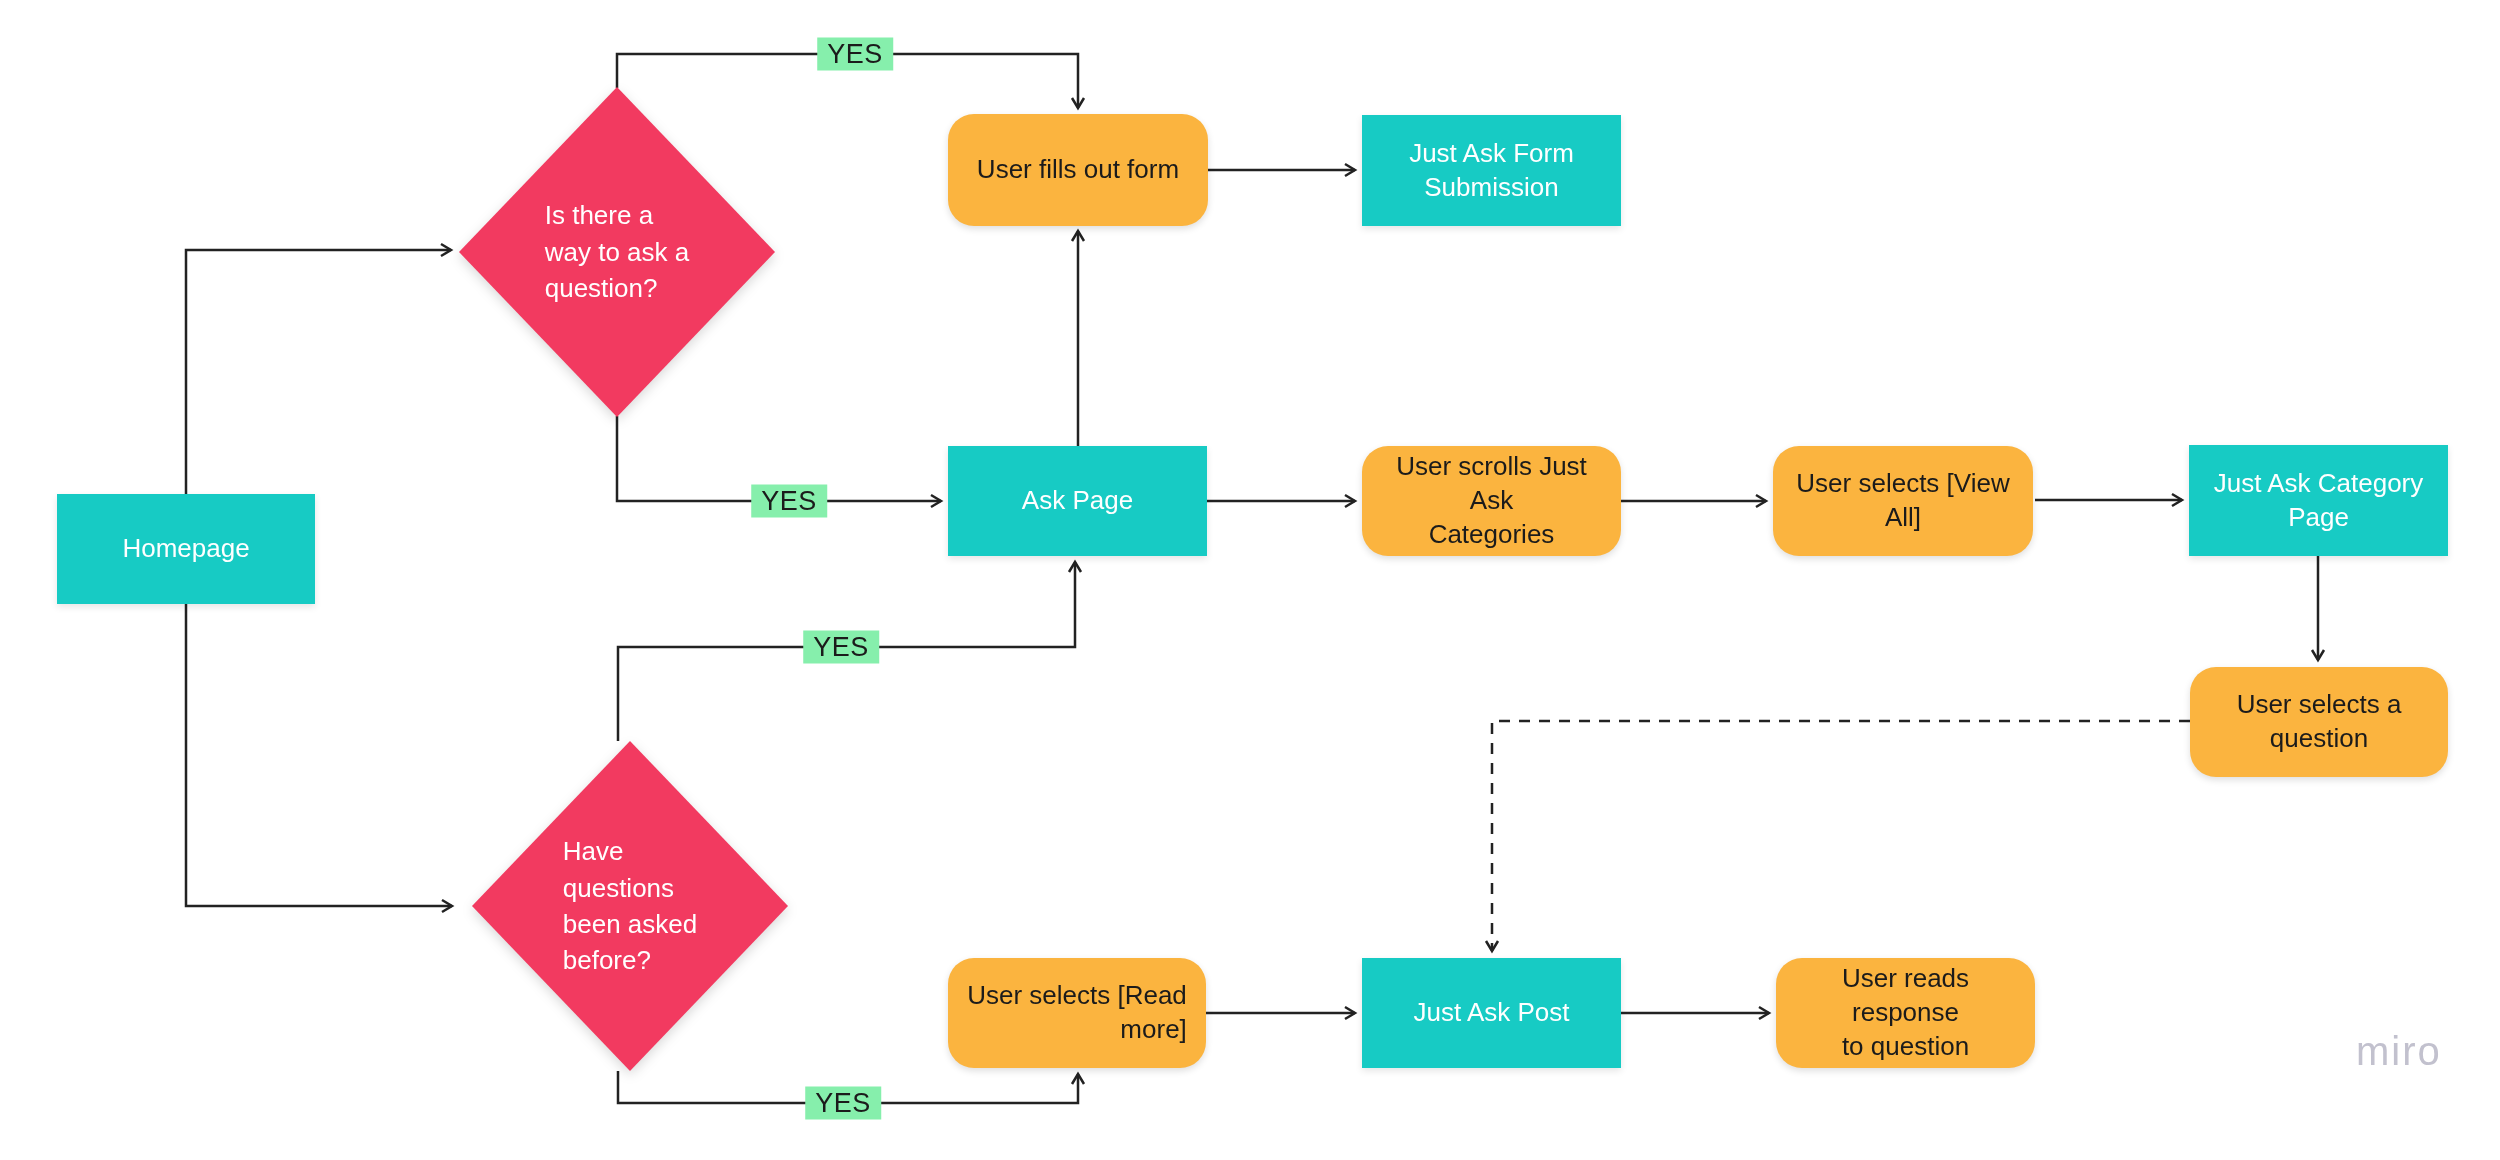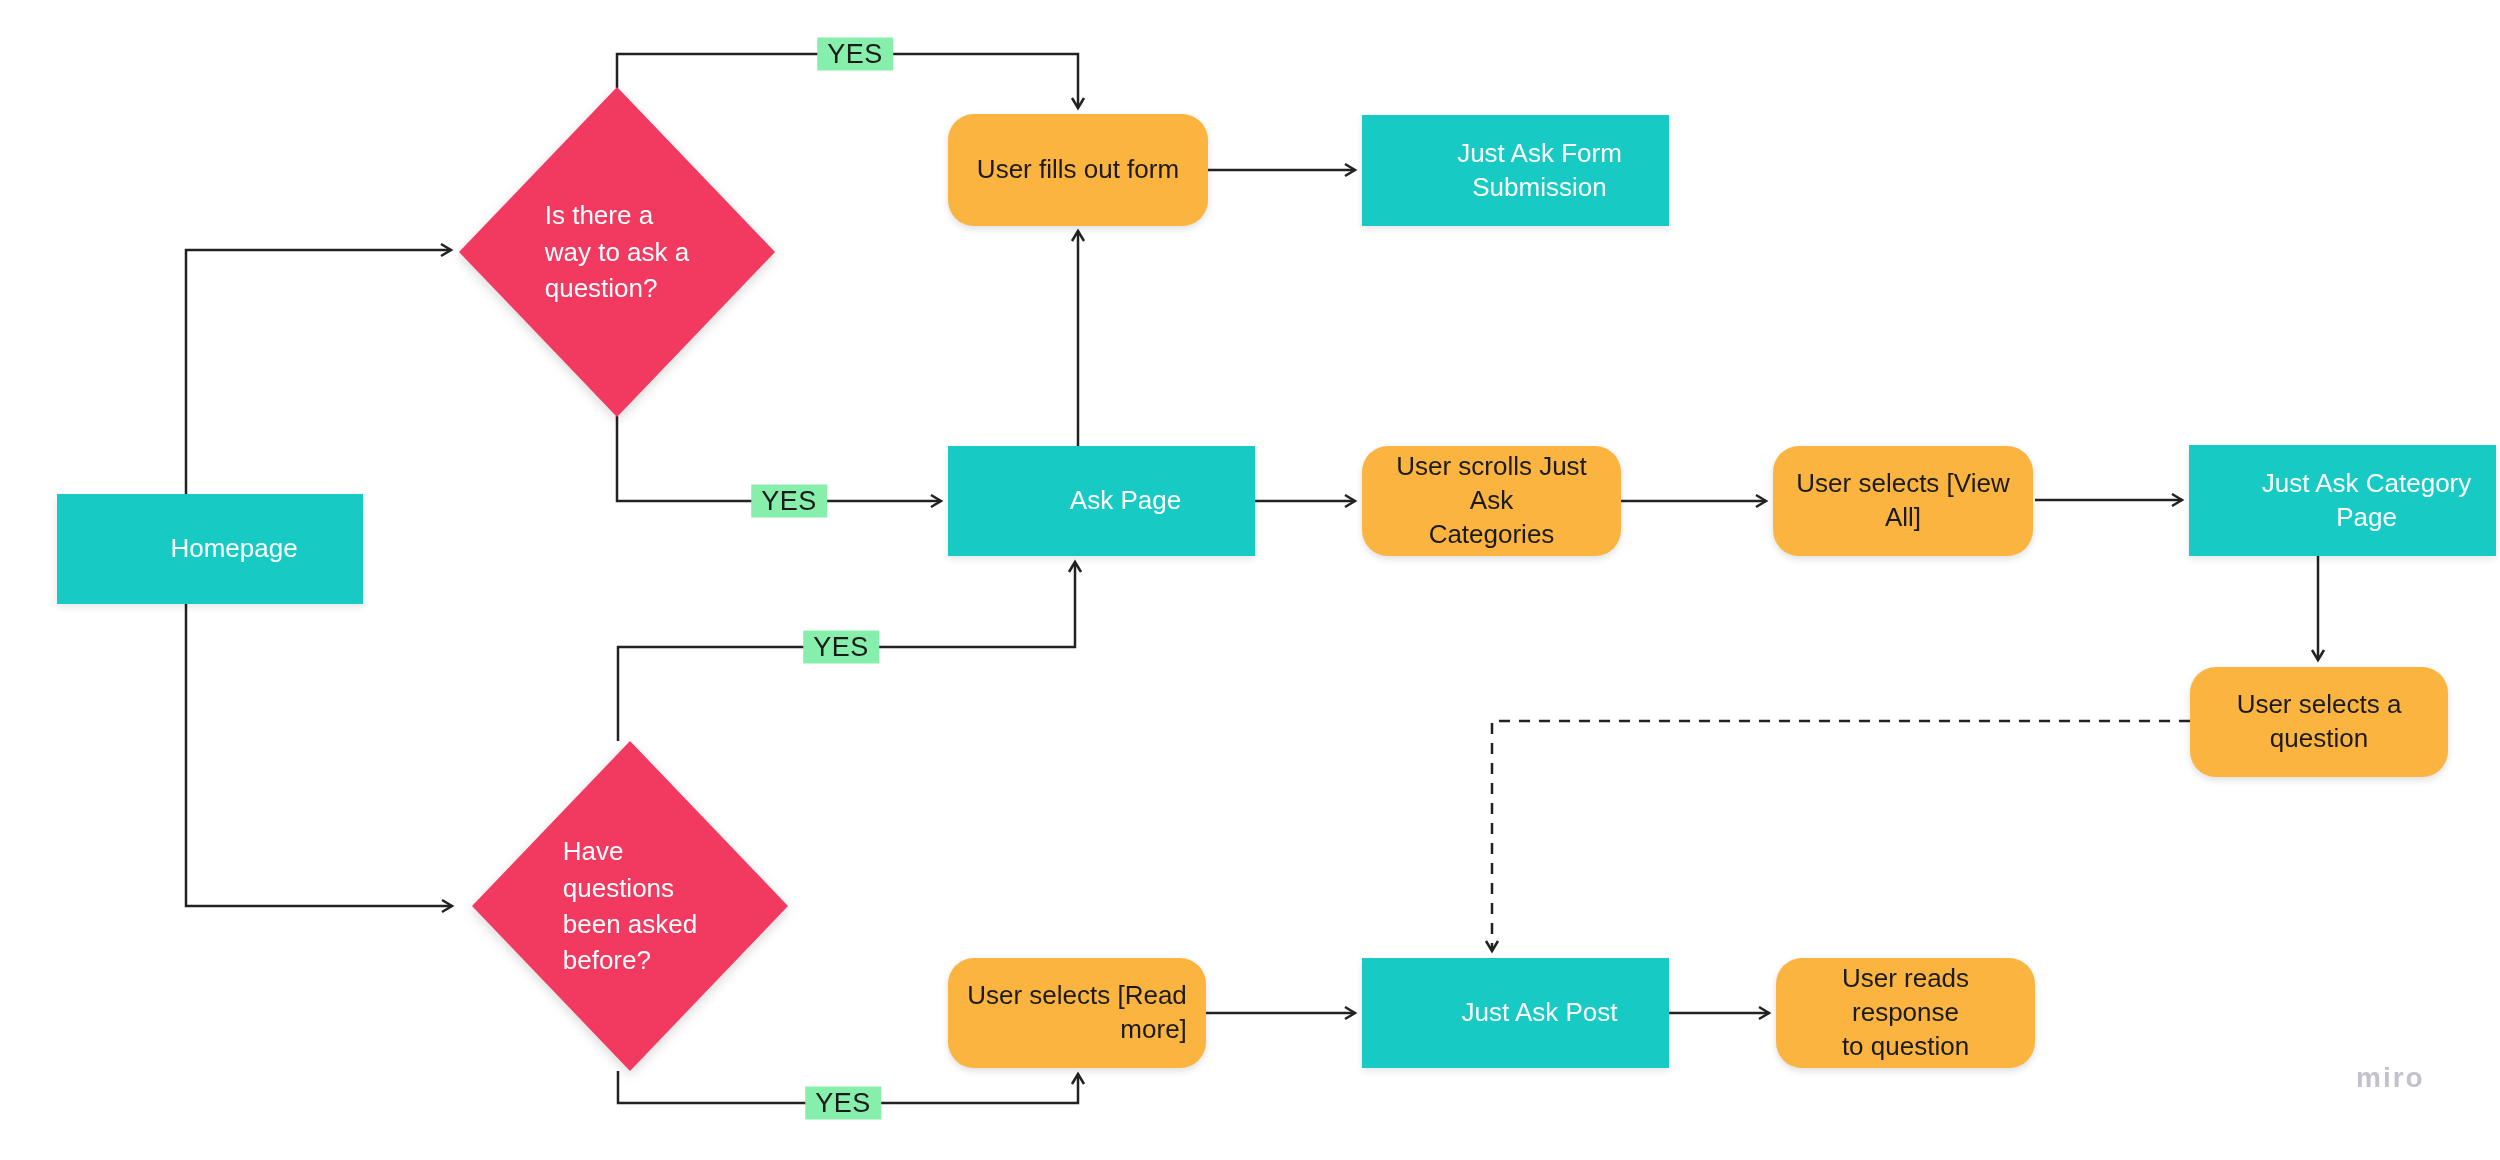--- a/index.html
+++ b/index.html
@@ -7,37 +7,37 @@
     position:relative;width:2500px;height:1160px;background:#ffffff;
     font-family:"Liberation Sans", sans-serif;overflow:hidden;
   }
   .edges{position:absolute;left:0;top:0;}
   .edges polyline, .edges path{fill:none;stroke:var(--line);stroke-width:2.5;}
   .edges .dashed{stroke-dasharray:11 9;}
   .node{
     position:absolute;display:flex;align-items:center;justify-content:center;
     text-align:center;font-size:26px;line-height:1.3;
   }
-  .node.page{background:var(--teal);color:var(--light-text);box-shadow:0 3px 7px rgba(0,0,0,.10);padding-left:48px;}
+  .node.page{background:var(--teal);color:var(--light-text);box-shadow:0 3px 7px rgba(0,0,0,.10);}
   .node.action{background:var(--orange);color:var(--dark-text);border-radius:26px;box-shadow:0 3px 7px rgba(0,0,0,.13);}
   .diamond{position:absolute;filter:drop-shadow(0 4px 6px rgba(0,0,0,.15));}
   .diamond-shape{
     width:100%;height:100%;background:var(--pink);
     clip-path:polygon(50% 0,100% 50%,50% 100%,0 50%);
     display:flex;align-items:center;justify-content:center;
     color:var(--light-text);font-size:26px;line-height:1.4;text-align:left;
   }
   .label{white-space:pre-line;padding:0 10px;}
   .edge-label{
     position:absolute;transform:translate(-50%,-50%);
     background:#86efac;padding:1px 10px;font-size:27px;letter-spacing:.5px;
     color:var(--dark-text);
   }
   .watermark{
-    position:absolute;left:2356px;top:1062px;font-size:28px;font-weight:700;
+    position:absolute;left:2356px;top:1029px;font-size:40px;font-weight:400;
     color:var(--watermark-gray);letter-spacing:2px;
   }
 </style>
 </head>
 <body>
 
 <div class="board" style="background: rgb(255, 255, 255);">
 
   <svg class="edges" width="2500" height="1160" viewBox="0 0 2500 1160">
     <defs>

